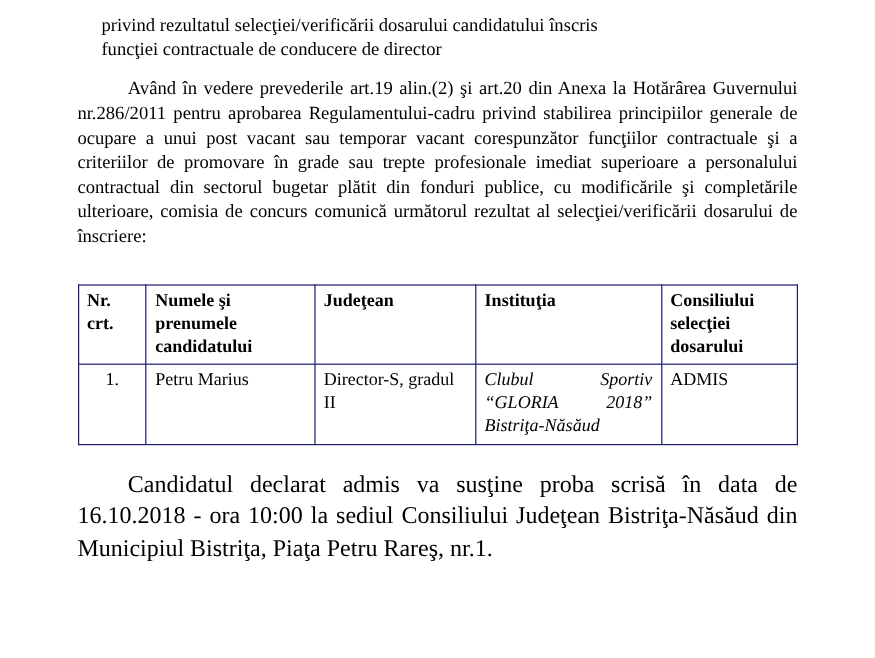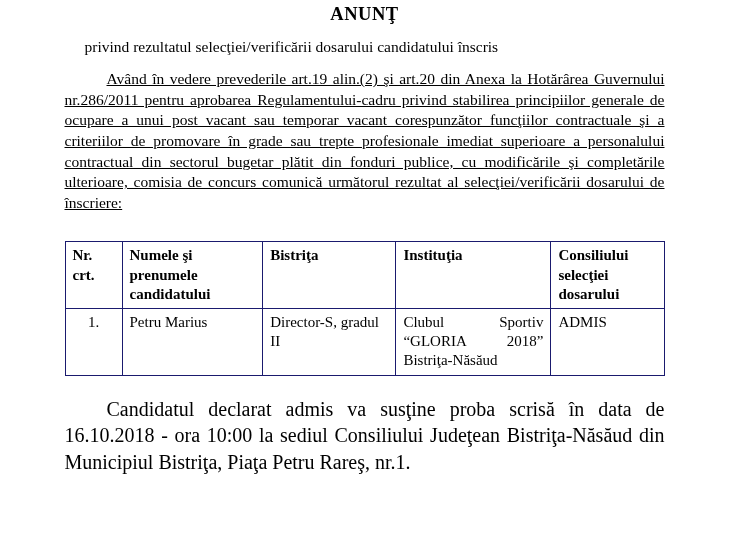--- a/index.html
+++ b/index.html
@@ -38,21 +38,20 @@
     white-space: nowrap;
   }
   .body-para {
     margin: 4px auto 0 auto;
     width: 600px;
     font-size: 15.5px;
     line-height: 1.33;
     text-align: justify;
     text-justify: inter-word;
     text-indent: 42px;
-    text-decoration: underline;
   }
   .table-wrap {
     margin: 28px auto 0 auto;
     width: 600px;
   }
   table.result-table {
     border-collapse: collapse;
     width: 100%;
     font-size: 15px;
   }
@@ -70,62 +69,63 @@
   }
   .col-nr { width: 52px; }
   .col-name { width: 148px; }
   .col-func { width: 150px; }
   .col-inst { width: 160px; }
   .col-rez { width: 112px; }
   td.cell-nr { text-align: center; }
   td.cell-inst {
     text-align: justify;
     text-justify: inter-word;
+    font-style: italic;
   }
   td.cell-inst .just-line {
     display: flex;
     justify-content: space-between;
   }
   .footer-para {
     margin: 20px auto 0 auto;
     width: 600px;
     font-size: 20px;
     line-height: 1.33;
     text-align: justify;
     text-indent: 42px;
   }
 </style>
 </head>
 <body>
 
 <div class="page">
 
-  <div class="doc-title">ANUNŢ</div>
 
   <div class="subtitle">
     <div>privind rezultatul selecţiei/verificării dosarului candidatului înscris</div>
+    <div>funcţiei contractuale de conducere de director</div>
   </div>
 
   <p class="body-para">Având în vedere prevederile art.19 alin.(2) şi art.20 din Anexa la Hotărârea Guvernului nr.286/2011 pentru aprobarea Regulamentului-cadru privind stabilirea principiilor generale de ocupare a unui post vacant sau temporar vacant corespunzător funcţiilor contractuale şi a criteriilor de promovare în grade sau trepte profesionale imediat superioare a personalului contractual din sectorul bugetar plătit din fonduri publice, cu modificările şi completările ulterioare, comisia de concurs comunică următorul rezultat al selecţiei/verificării dosarului de înscriere:</p>
 
   <div class="table-wrap">
     <table class="result-table">
       <thead>
         <tr>
           <th class="col-nr">
             <div>Nr.</div>
             <div>crt.</div>
           </th>
           <th class="col-name">
             <div>Numele şi</div>
             <div>prenumele</div>
             <div>candidatului</div>
           </th>
           <th class="col-func">
-            <div>Bistriţa</div>
+            <div>Judeţean</div>
           </th>
           <th class="col-inst">
             <div>Instituţia</div>
           </th>
           <th class="col-rez">
             <div>Consiliului</div>
             <div>selecţiei</div>
             <div>dosarului</div>
           </th>
         </tr>

